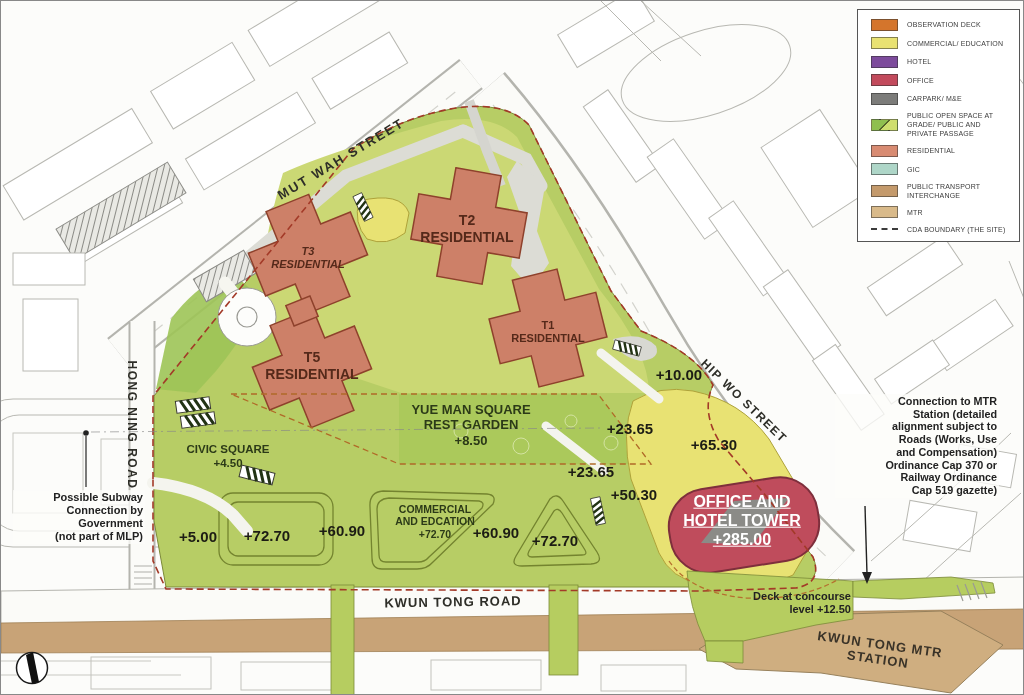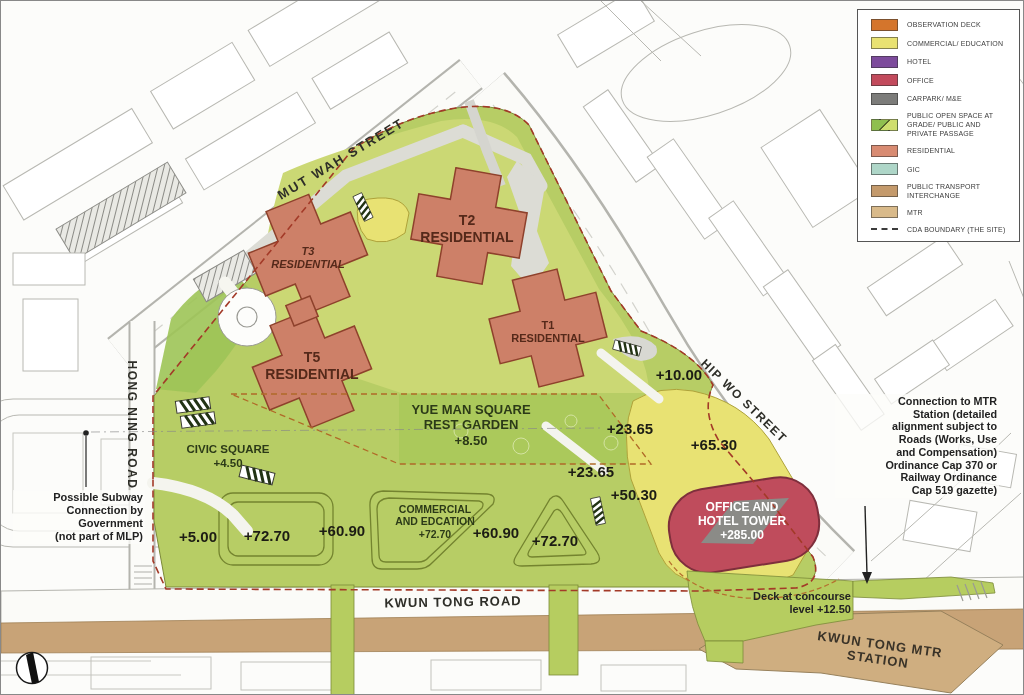--- a/index.html
+++ b/index.html
@@ -243,21 +243,21 @@
   <div class="lbl res" style="left:311px;top:365px;font-size:14px;">T5
 RESIDENTIAL</div>
   <div class="lbl" style="left:470px;top:424px;font-size:13px;color:#2c3a18;">YUE MAN SQUARE
 REST GARDEN
 +8.50</div>
   <div class="lbl" style="left:227px;top:456px;font-size:11.5px;color:#2c3a18;">CIVIC SQUARE
 +4.50</div>
   <div class="lbl" style="left:434px;top:521px;font-size:10.5px;color:#2c3a18;">COMMERCIAL
 AND EDCATION
 +72.70</div>
-  <div class="lbl" style="left:741px;top:520px;font-size:12px;color:#ffffff;">OFFICE AND
+  <div class="lbl" style="left:741px;top:520px;font-size:16px;color:#ffffff;text-decoration:underline;">OFFICE AND
 HOTEL TOWER
 +285.00</div>
 
   <div class="lbl lvl" style="left:678px;top:374px;">+10.00</div>
   <div class="lbl lvl" style="left:629px;top:428px;">+23.65</div>
   <div class="lbl lvl" style="left:590px;top:471px;">+23.65</div>
   <div class="lbl lvl" style="left:601px;top:494px;margin-left:32px;">+50.30</div>
   <div class="lbl lvl" style="left:713px;top:444px;">+65.30</div>
   <div class="lbl lvl" style="left:197px;top:536px;">+5.00</div>
   <div class="lbl lvl" style="left:266px;top:535px;">+72.70</div>

